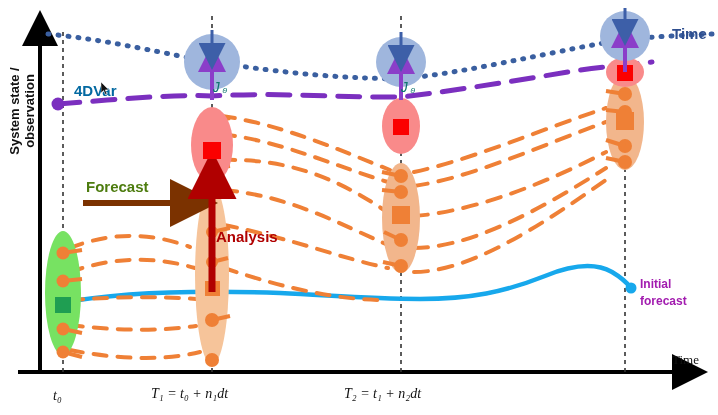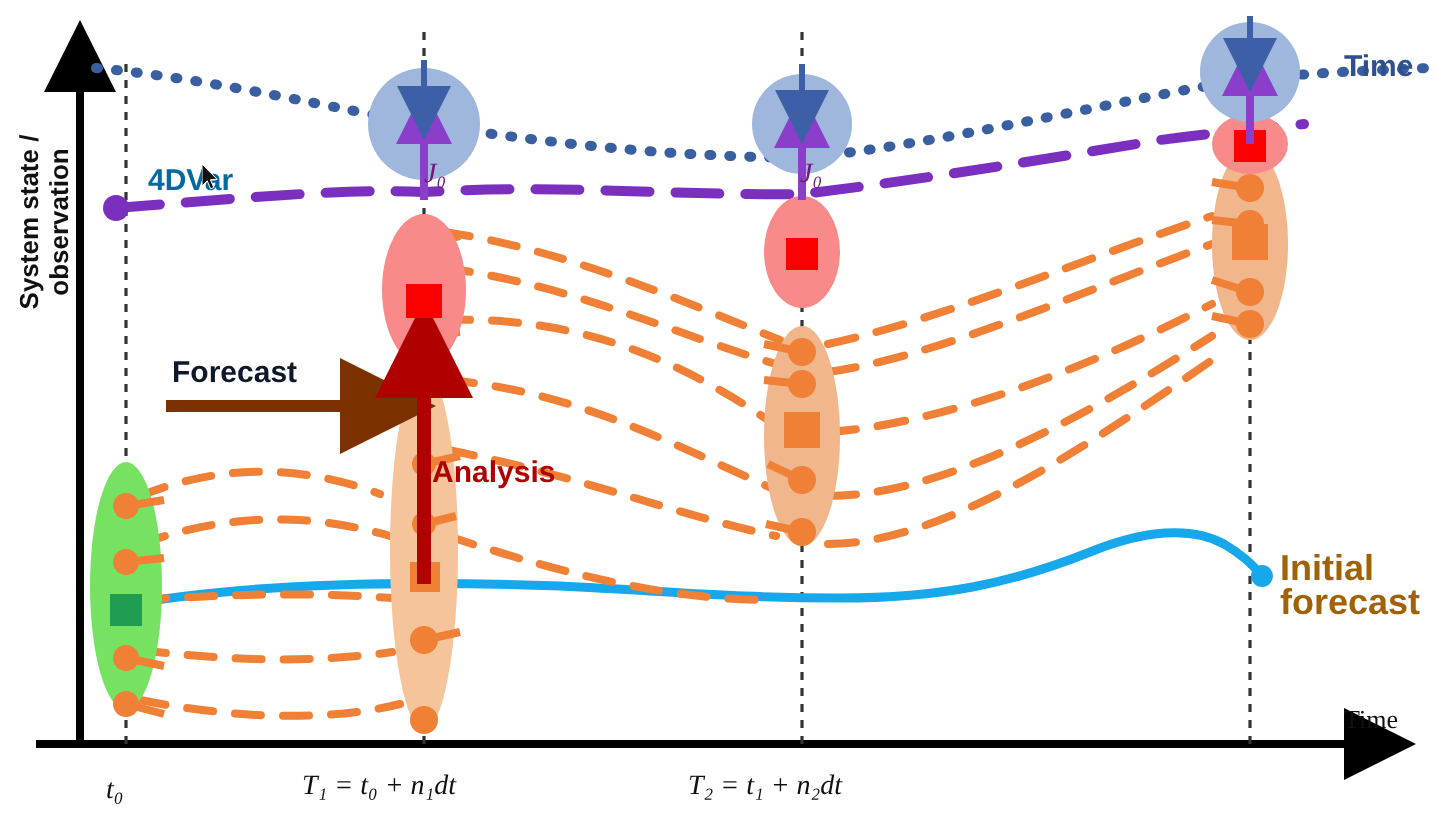--- a/index.html
+++ b/index.html
@@ -6,31 +6,31 @@
   body{width:718px;height:415px;overflow:hidden;
        font-family:"Liberation Sans",sans-serif;}
   #stage{position:relative;width:718px;height:415px;background:#fff;}
   svg#fig{position:absolute;left:0;top:0;width:718px;height:415px;}
 
   .lbl{position:absolute;font-family:"Liberation Sans",sans-serif;
        font-weight:bold;white-space:nowrap;}
   .lbl-obs{left:215px;top:22px;font-size:16px;color:#2f4f8f;}
   .lbl-truth{left:672px;top:25px;font-size:15px;color:#2f4f8f;}
   .lbl-4dvar{left:74px;top:82px;font-size:15px;color:#0369a1;}
-  .lbl-forecast{left:86px;top:178px;font-size:15px;color:#0f172a;}
+  .lbl-forecast{left:86px;top:178px;font-size:15px;color:#4d7c0f;}
   .lbl-analysis{left:216px;top:228px;font-size:15px;color:#b00000;}
-  .lbl-initial{left:640px;top:276px;font-size:18px;color:#a16207;line-height:17px;
+  .lbl-initial{left:640px;top:276px;font-size:12px;color:#a21caf;line-height:17px;
        white-space:normal;width:78px;}
   .lbl-time{left:672px;top:352px;font-size:13px;color:#111;font-weight:normal;
        font-family:"Liberation Serif",serif;}
   .lbl-ystate{position:absolute;left:-58px;top:96px;width:160px;font-size:13px;
        color:#111;font-weight:bold;transform:rotate(-90deg);text-align:center;}
 
-  .jlab{position:absolute;font-family:Liberation Serif, serif;font-style:italic;
-        font-size:14px;color:#701a75;}
+  .jlab{position:absolute;font-family:Liberation Mono, monospace;font-style:italic;
+        font-size:14px;color:#0f766e;}
   .j1{left:212px;top:80px;}
   .j2{left:400px;top:80px;}
 
   .tick{position:absolute;font-family:"Liberation Serif",serif;font-style:italic;
         font-size:14px;color:#111;white-space:nowrap;}
   .tk0{left:53px;top:388px;}
   .tk1{left:151px;top:386px;}
   .tk2{left:344px;top:386px;}
   .tkf{left:534px;top:386px;}
   .tick sub{font-size:10px;font-style:italic;}

